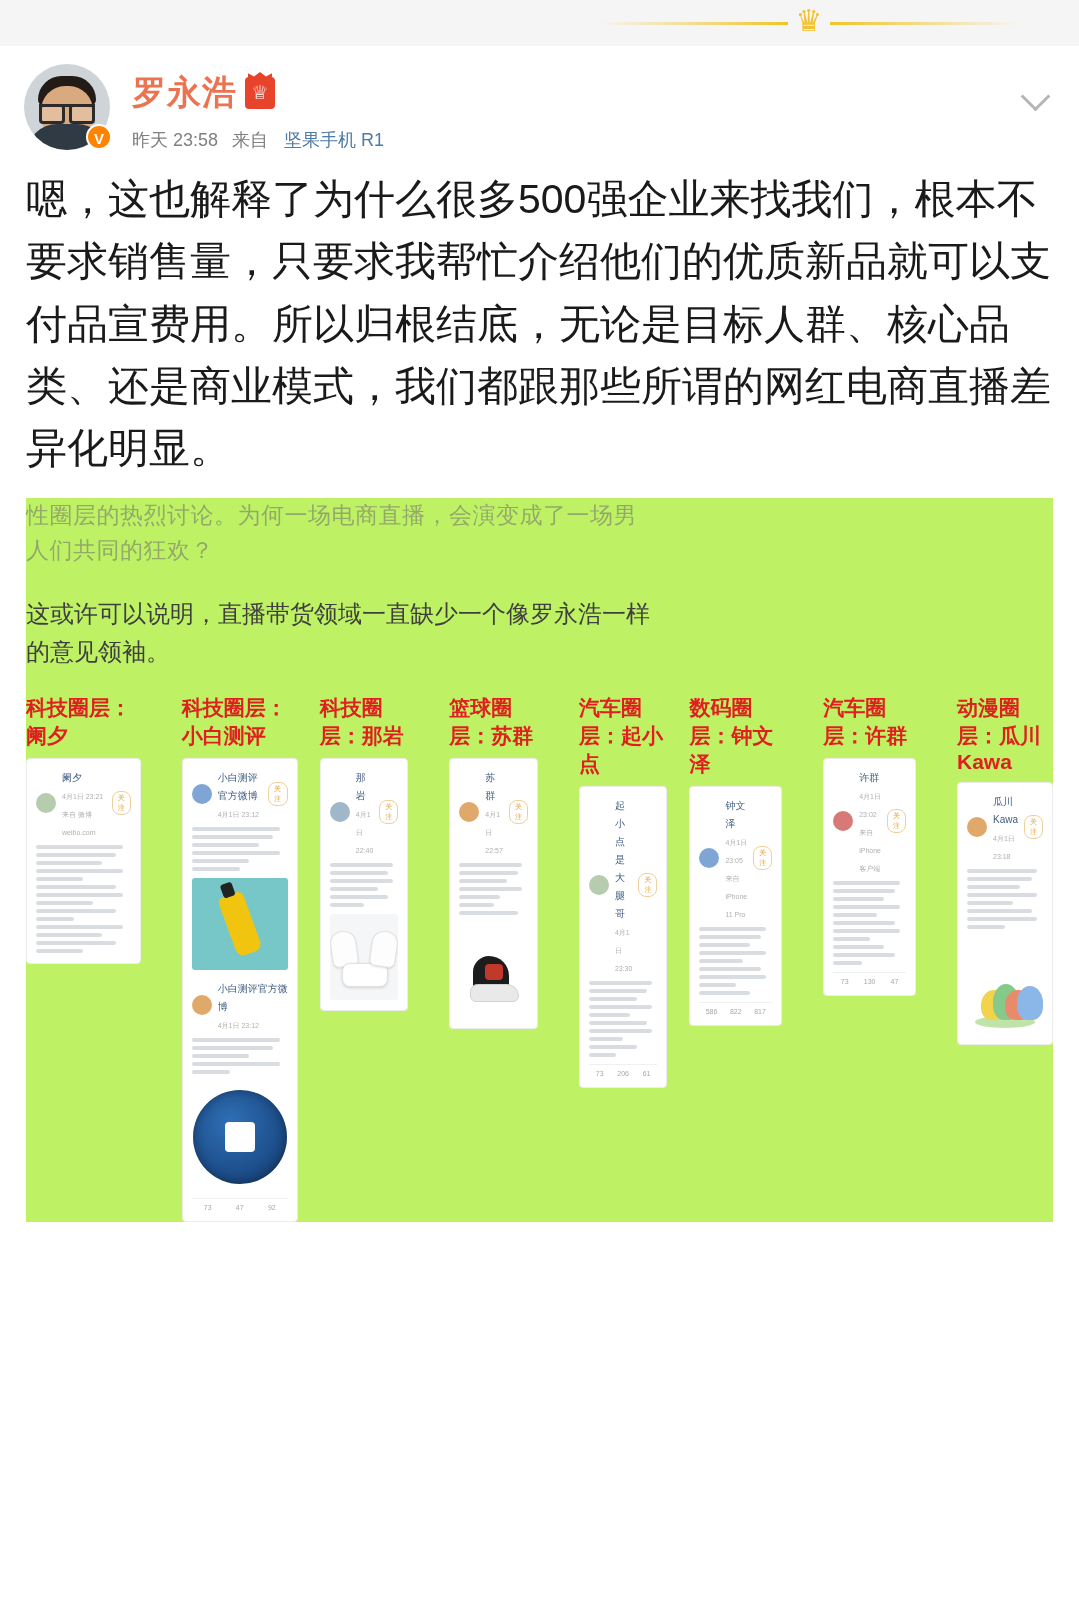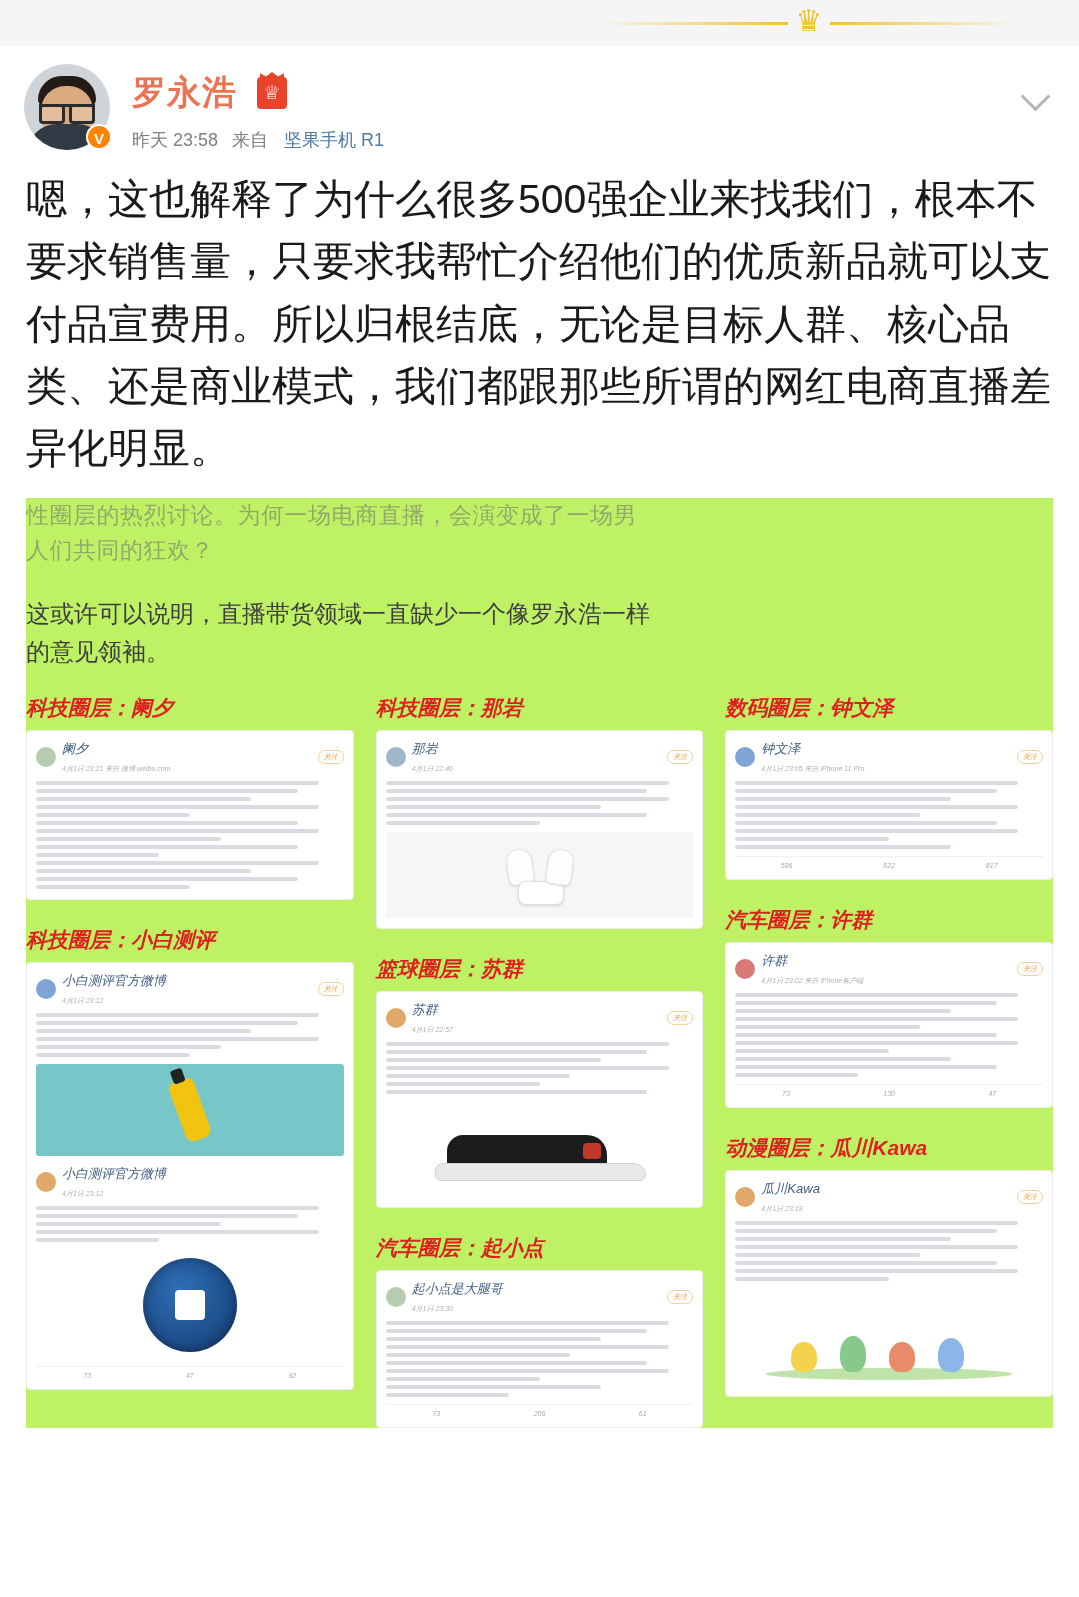--- a/index.html
+++ b/index.html
@@ -147,21 +147,21 @@
   }
   .head-main {
     flex: 1;
     padding-left: 22px;
     padding-top: 14px;
     min-width: 0;
   }
   .name-row {
     display: flex;
     align-items: center;
-    gap: 20px;
+    gap: 8px;
   }
   .user-name {
     font-size: 34px;
     color: #eb7350;
     font-weight: bold;
     letter-spacing: 1px;
   }
   .vip-icon {
     width: 30px;
     height: 32px;
@@ -248,23 +248,22 @@
     line-height: 1.6;
   }
   .grid {
     margin-top: 22px;
     display: flex;
     gap: 22px;
   }
   .col {
     flex: 1;
     display: flex;
-    flex-direction: column;
-    gap: 26px;
-    font-style: italic;
+    flex-direction: row;
+    gap: 41px;
   }
   .thumb {
     position: relative;
   }
   .thumb-title {
     font-size: 21px;
     font-weight: bold;
     color: #e02020;
     margin-bottom: 8px;
   }
@@ -285,21 +284,21 @@
     width: 20px; height: 20px;
     border-radius: 50%;
     background: #9fb7c9;
     flex: 0 0 20px;
   }
   .mini-ava.g { background: #b5ccae; }
   .mini-ava.o { background: #e0a86a; }
   .mini-ava.r { background: #d77a77; }
   .mini-ava.b { background: #7fa5d6; }
   .mini-name {
-    font-size: 13px;
+    font-size: 10px;
     color: #3f5c80;
     line-height: 1.1;
   }
   .mini-time {
     font-size: 7px;
     color: #b0b0b0;
     line-height: 1.1;
   }
   .mini-follow {
     margin-left: auto;

